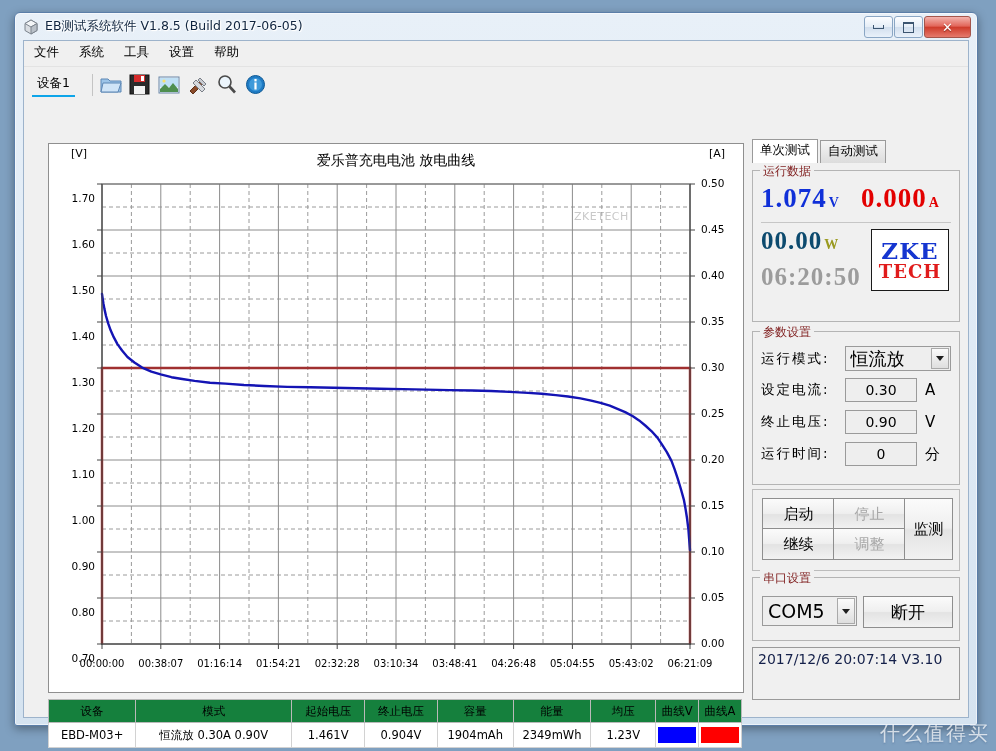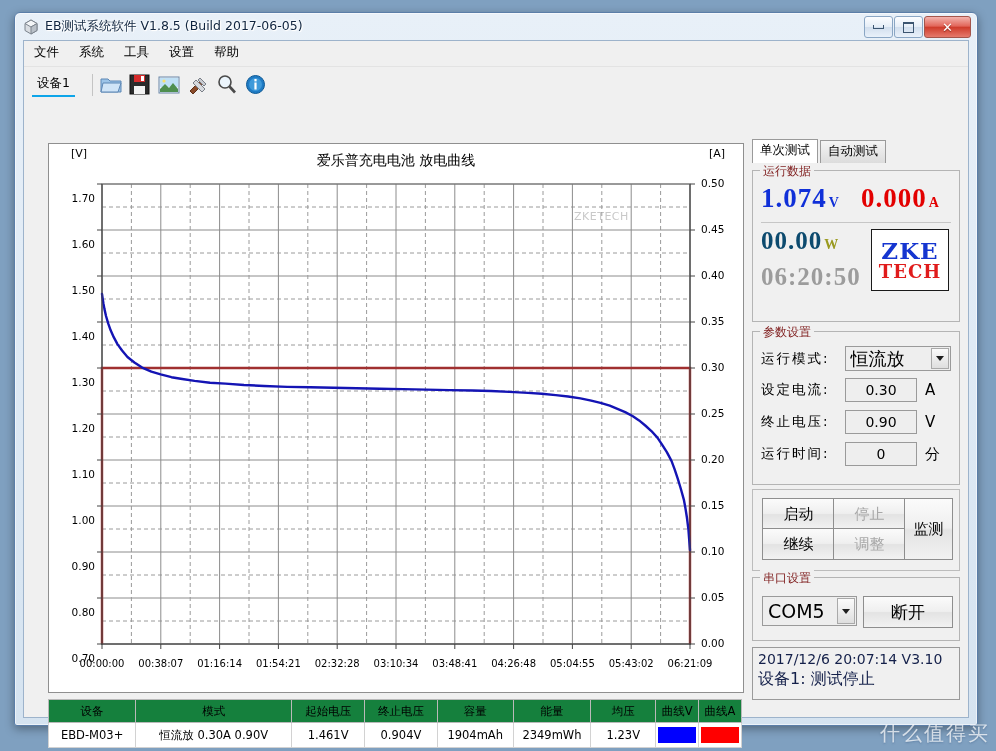--- a/index.html
+++ b/index.html
@@ -425,21 +425,20 @@
             <span>COM5</span>
             <span class="carrow" style="height:24px;">
                 <i></i>
               </span>
           </div>
           <div class="btn" style="position:absolute;left:110px;top:18px;width:88px;height:30px;font-size:17px;">断开</div>
         </div>
 
         <div class="statusbox" style="left:0;top:506px;width:196px;height:45px;">
           <div>2017/12/6 20:07:14  V3.10</div>
-          <div class="l2">设备1: 测试停止</div>
         </div>
 
       </div>
     </div>
   </div>
 
   <div class="sdwatermark">什么值得买</div>
 </div>
 
 </body></html>

